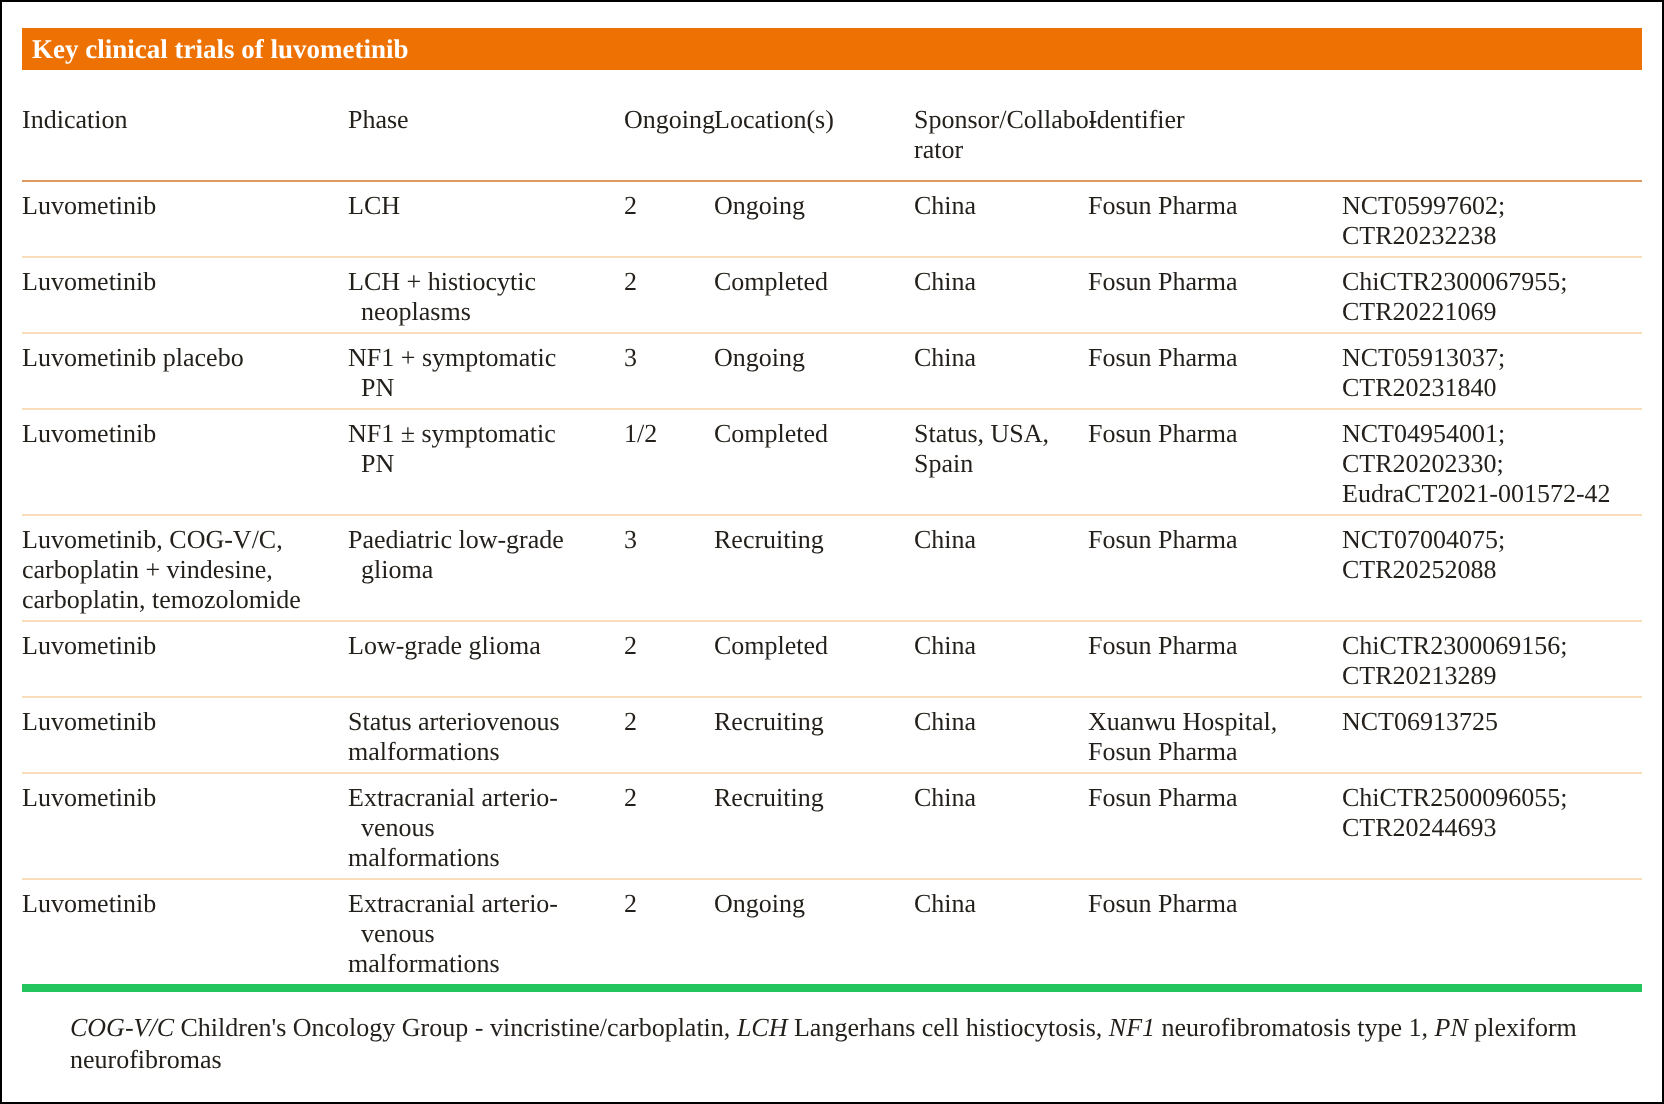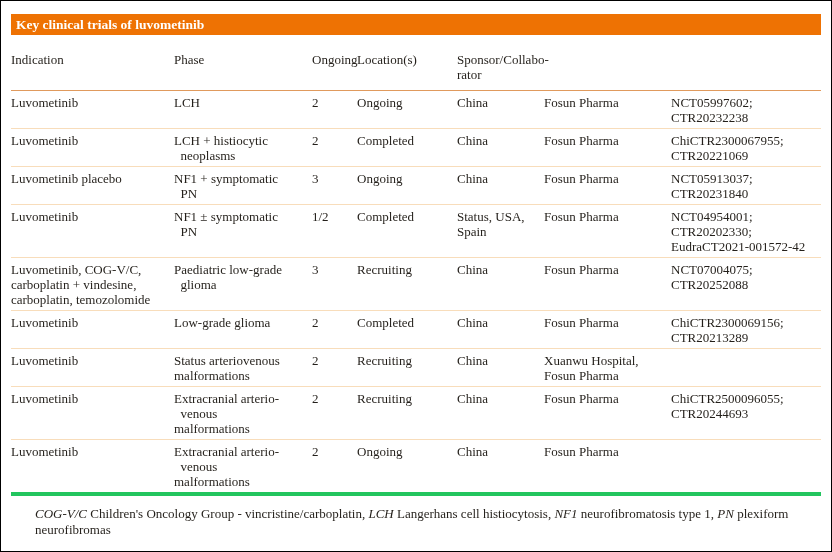--- a/index.html
+++ b/index.html
@@ -56,20 +56,21 @@
     <span>Key clinical trials of luvometinib</span>
   </div>
 
   <div class="thead cols">
     <div class="cell">Indication</div>
     <div class="cell">Phase</div>
     <div class="cell">Ongoing</div>
     <div class="cell">Location(s)</div>
     <div class="cell">Sponsor/Collabo-
 rator</div>
+    <div class="cell">Identifier</div>
   </div>
 
   <div class="tbody">
 
     <div class="trow cols">
       <div class="cell">Luvometinib</div>
       <div class="cell">LCH</div>
       <div class="cell">2</div>
       <div class="cell">Ongoing</div>
       <div class="cell">China</div>
@@ -143,20 +144,21 @@
 
     <div class="trow cols">
       <div class="cell">Luvometinib</div>
       <div class="cell">Status arteriovenous
 malformations</div>
       <div class="cell">2</div>
       <div class="cell">Recruiting</div>
       <div class="cell">China</div>
       <div class="cell">Xuanwu Hospital,
 Fosun Pharma</div>
+      <div class="cell">NCT06913725</div>
     </div>
 
     <div class="trow cols">
       <div class="cell">Luvometinib</div>
       <div class="cell">Extracranial arterio-
   venous
 malformations</div>
       <div class="cell">2</div>
       <div class="cell">Recruiting</div>
       <div class="cell">China</div>

